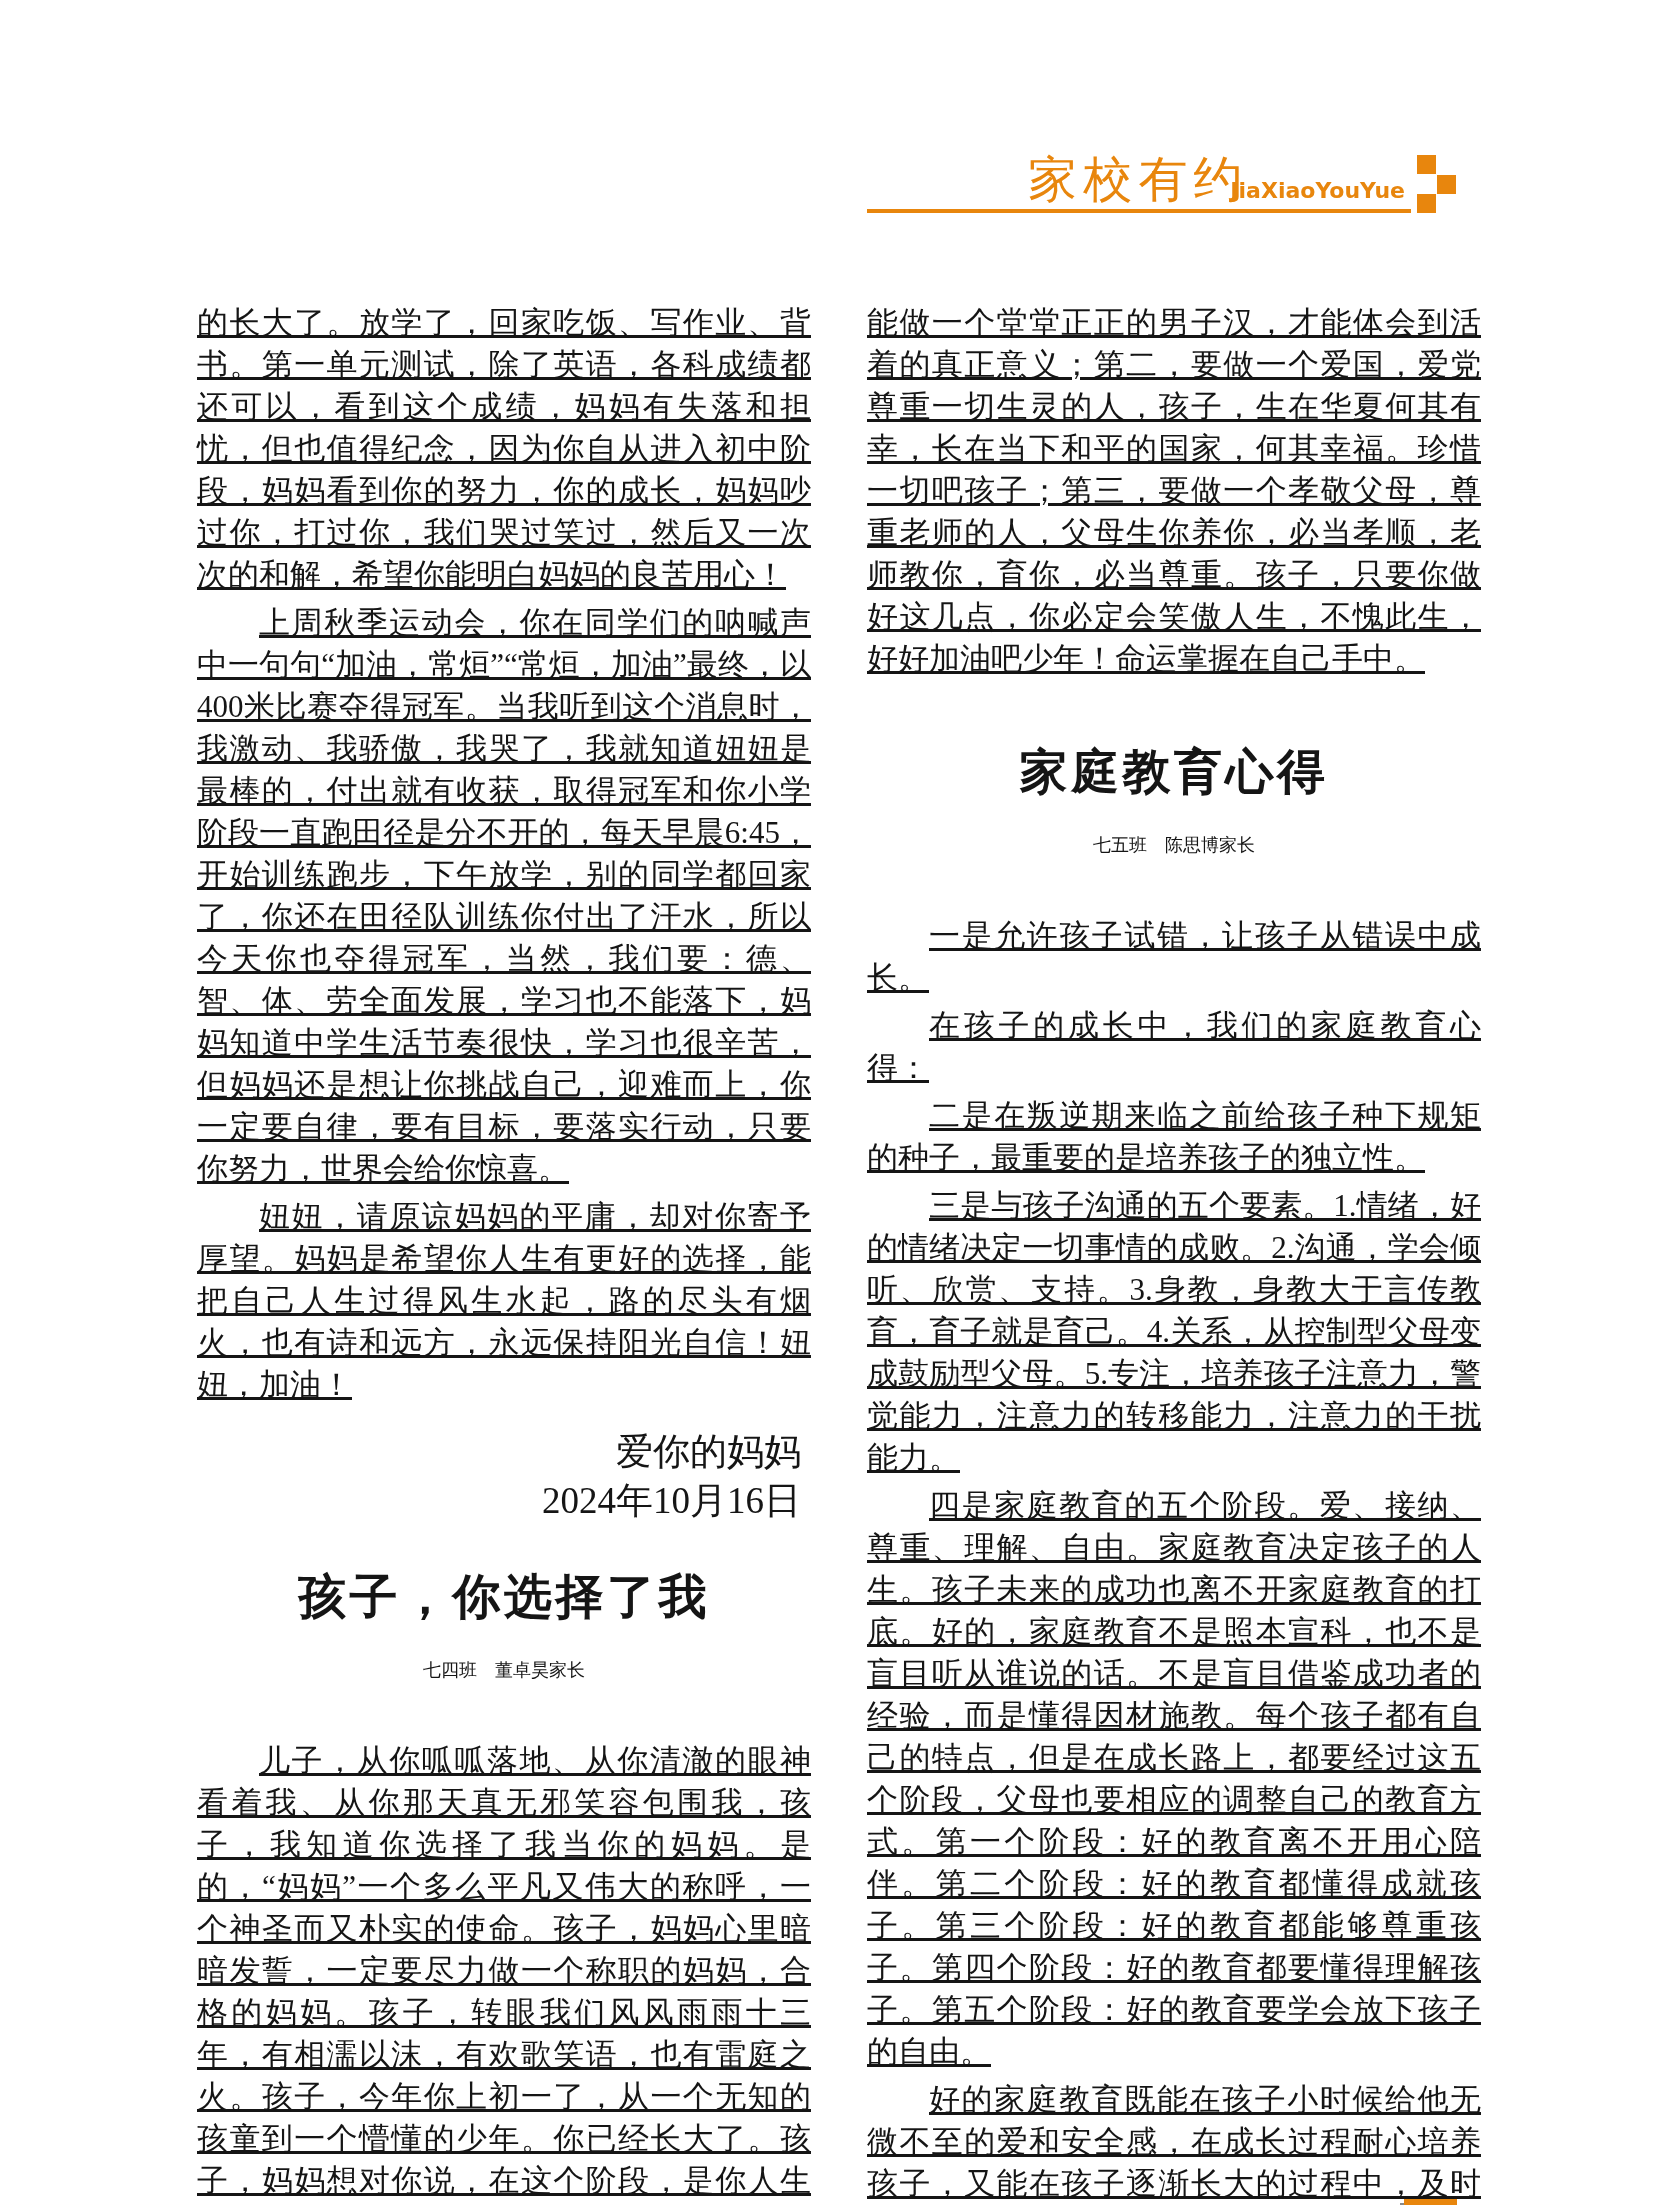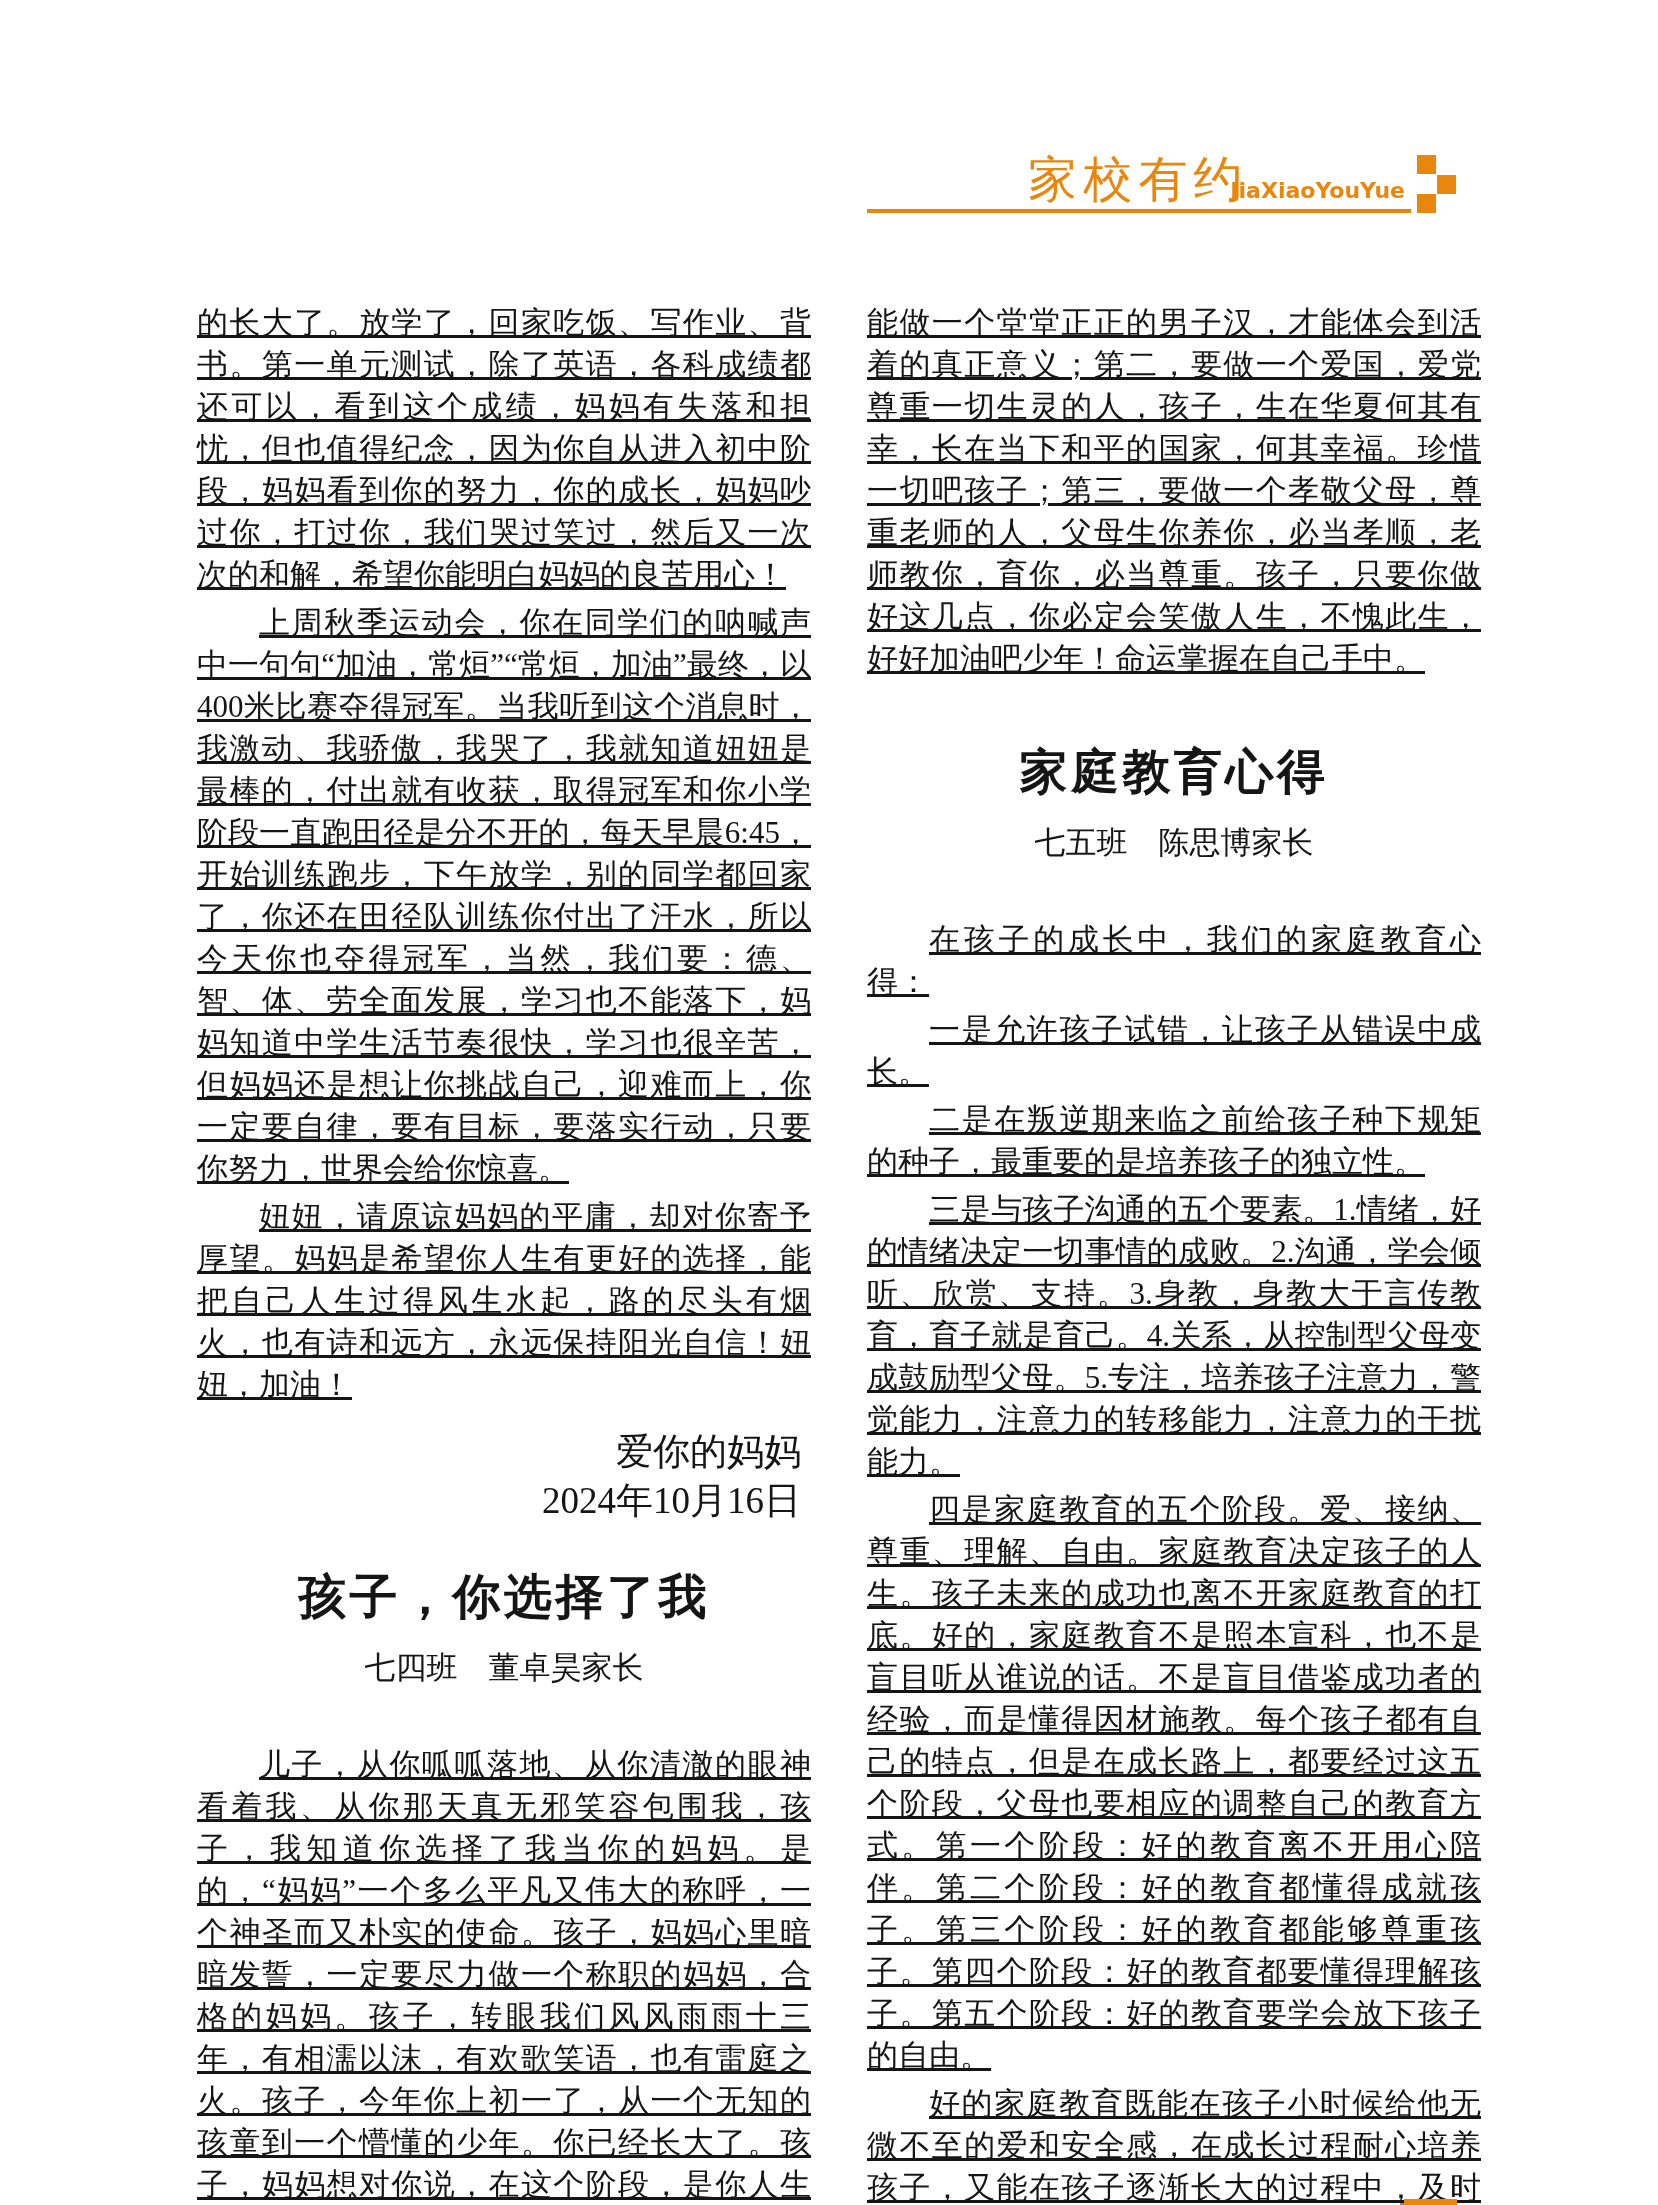--- a/index.html
+++ b/index.html
@@ -26,21 +26,21 @@
   .col p{margin:6px;font-size:31px;line-height:42px;text-align:justify;text-decoration:underline;}
   .indented{text-indent:2em;}
 
   
   .signoff{margin-top:21px;text-align:right;padding-right:16px;font-size:37px;line-height:49px;}
 
   
   .article-title{margin-top:42px;text-align:center;font-size:48px;line-height:1.25;
         font-weight:bold;letter-spacing:3.5px;}
   .article-title.second{margin-top:62px;}
-  .article-byline{margin-top:22px;margin-bottom:58px;text-align:center;font-size:31px;line-height:1.2;}
+  .article-byline{margin-top:33px;margin-bottom:58px;text-align:center;font-size:18px;line-height:1.2;}
 
   
   .page-num{position:absolute;left:1404px;top:2199px;width:53px;height:49px;background:#E8860D;
         box-shadow:-4px 4px 0 0 #8A8A8A;display:flex;align-items:center;justify-content:center;
         color:#ffffff;font-size:38px;font-weight:bold;letter-spacing:-1.8px;
         font-family:"DejaVu Sans","Liberation Sans",sans-serif;}
 </style>
 </head>
 <body>
 
@@ -69,22 +69,22 @@
       <p class="indented">儿子，从你呱呱落地、从你清澈的眼神看着我、从你那天真无邪笑容包围我，孩子，我知道你选择了我当你的妈妈。是的，“妈妈”一个多么平凡又伟大的称呼，一个神圣而又朴实的使命。孩子，妈妈心里暗暗发誓，一定要尽力做一个称职的妈妈，合格的妈妈。孩子，转眼我们风风雨雨十三年，有相濡以沫，有欢歌笑语，也有雷庭之火。孩子，今年你上初一了，从一个无知的孩童到一个懵懂的少年。你已经长大了。孩子，妈妈想对你说，在这个阶段，是你人生的又一个新的起点。妈妈希望你，第一，做一个思想健康，三观正确，灵魂有趣的人，一个人只有思想健康，灵魂干净才</p>
     </div>
   </div>
 
   <div class="col col-right">
     <p>能做一个堂堂正正的男子汉，才能体会到活着的真正意义；第二，要做一个爱国，爱党尊重一切生灵的人，孩子，生在华夏何其有幸，长在当下和平的国家，何其幸福。珍惜一切吧孩子；第三，要做一个孝敬父母，尊重老师的人，父母生你养你，必当孝顺，老师教你，育你，必当尊重。孩子，只要你做好这几点，你必定会笑傲人生，不愧此生，好好加油吧少年！命运掌握在自己手中。</p>
 
     <div>
       <div class="article-title second">家庭教育心得</div>
       <div class="article-byline">七五班　陈思博家长</div>
+      <p class="indented">一是允许孩子试错，让孩子从错误中成长。</p>
       <p class="indented">在孩子的成长中，我们的家庭教育心得：</p>
-      <p class="indented">一是允许孩子试错，让孩子从错误中成长。</p>
       <p class="indented">二是在叛逆期来临之前给孩子种下规矩的种子，最重要的是培养孩子的独立性。</p>
       <p class="indented">三是与孩子沟通的五个要素。1.情绪，好的情绪决定一切事情的成败。2.沟通，学会倾听、欣赏、支持。3.身教，身教大于言传教育，育子就是育己。4.关系，从控制型父母变成鼓励型父母。5.专注，培养孩子注意力，警觉能力，注意力的转移能力，注意力的干扰能力。</p>
       <p class="indented">四是家庭教育的五个阶段。爱、接纳、尊重、理解、自由。家庭教育决定孩子的人生。孩子未来的成功也离不开家庭教育的打底。好的，家庭教育不是照本宣科，也不是盲目听从谁说的话。不是盲目借鉴成功者的经验，而是懂得因材施教。每个孩子都有自己的特点，但是在成长路上，都要经过这五个阶段，父母也要相应的调整自己的教育方式。第一个阶段：好的教育离不开用心陪伴。第二个阶段：好的教育都懂得成就孩子。第三个阶段：好的教育都能够尊重孩子。第四个阶段：好的教育都要懂得理解孩子。第五个阶段：好的教育要学会放下孩子的自由。</p>
       <p class="indented">好的家庭教育既能在孩子小时候给他无微不至的爱和安全感，在成长过程耐心培养孩子，又能在孩子逐渐长大的过程中，及时撒手。孩子在成长，父母也要成长，不合时宜的教育方式，只能成为孩子的束缚。顺应孩子成长的教育，才是孩子最大的福气。</p>
     </div>
   </div>
 
   <div class="page-num">
     <span>118</span>
   </div>

